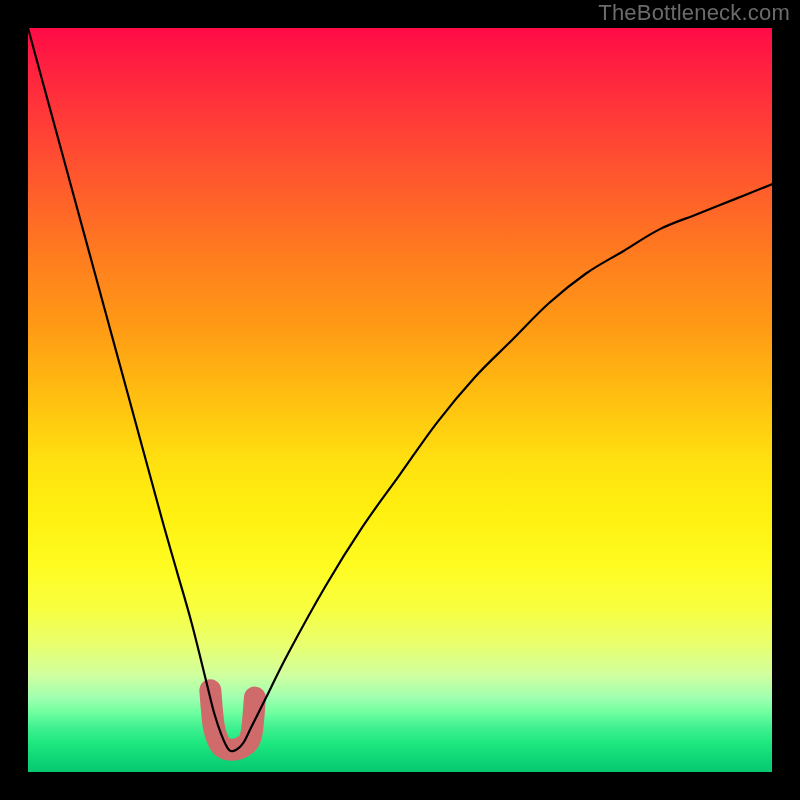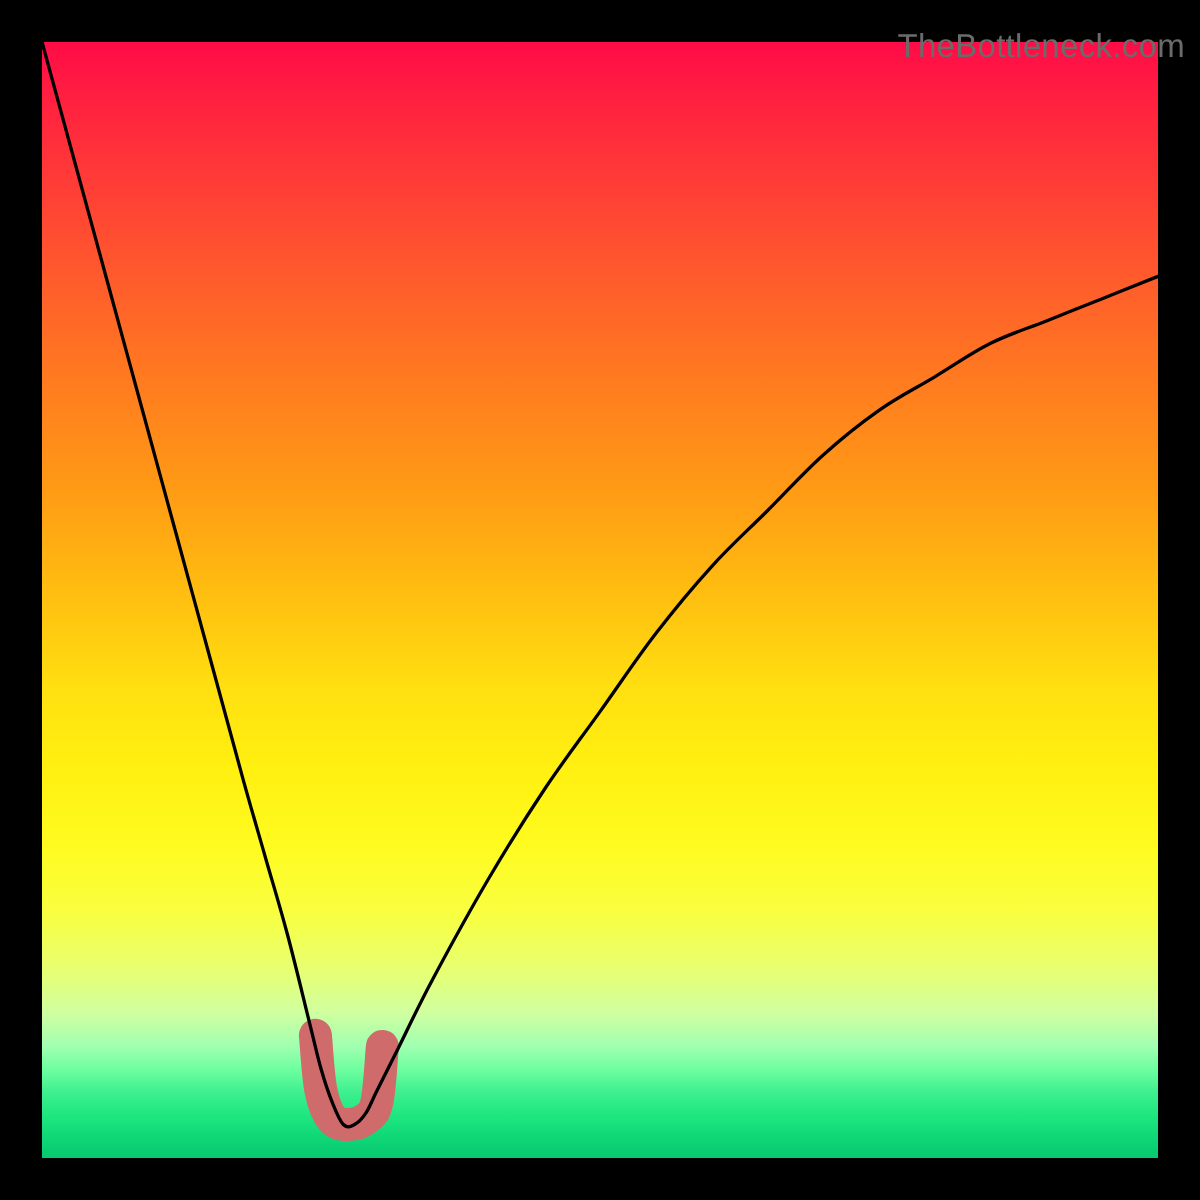--- a/index.html
+++ b/index.html
@@ -32,21 +32,21 @@
       #d0ffa0 87%,
       #a0ffb0 90%,
       #70ffa0 92%,
       #40f090 94%,
       #20e880 96%,
       #10d878 98%,
       #08c870 100%);
   }
   .watermark {
     position: absolute;
-    top: 18px;
+    top: 0;
     right: 10px;
     color: #6b6b6b;
     font-size: 22px;
     font-weight: 500;
     letter-spacing: 0.2px;
     z-index: 10;
   }
   svg.plot {
     position: absolute;
     left: 28px;

